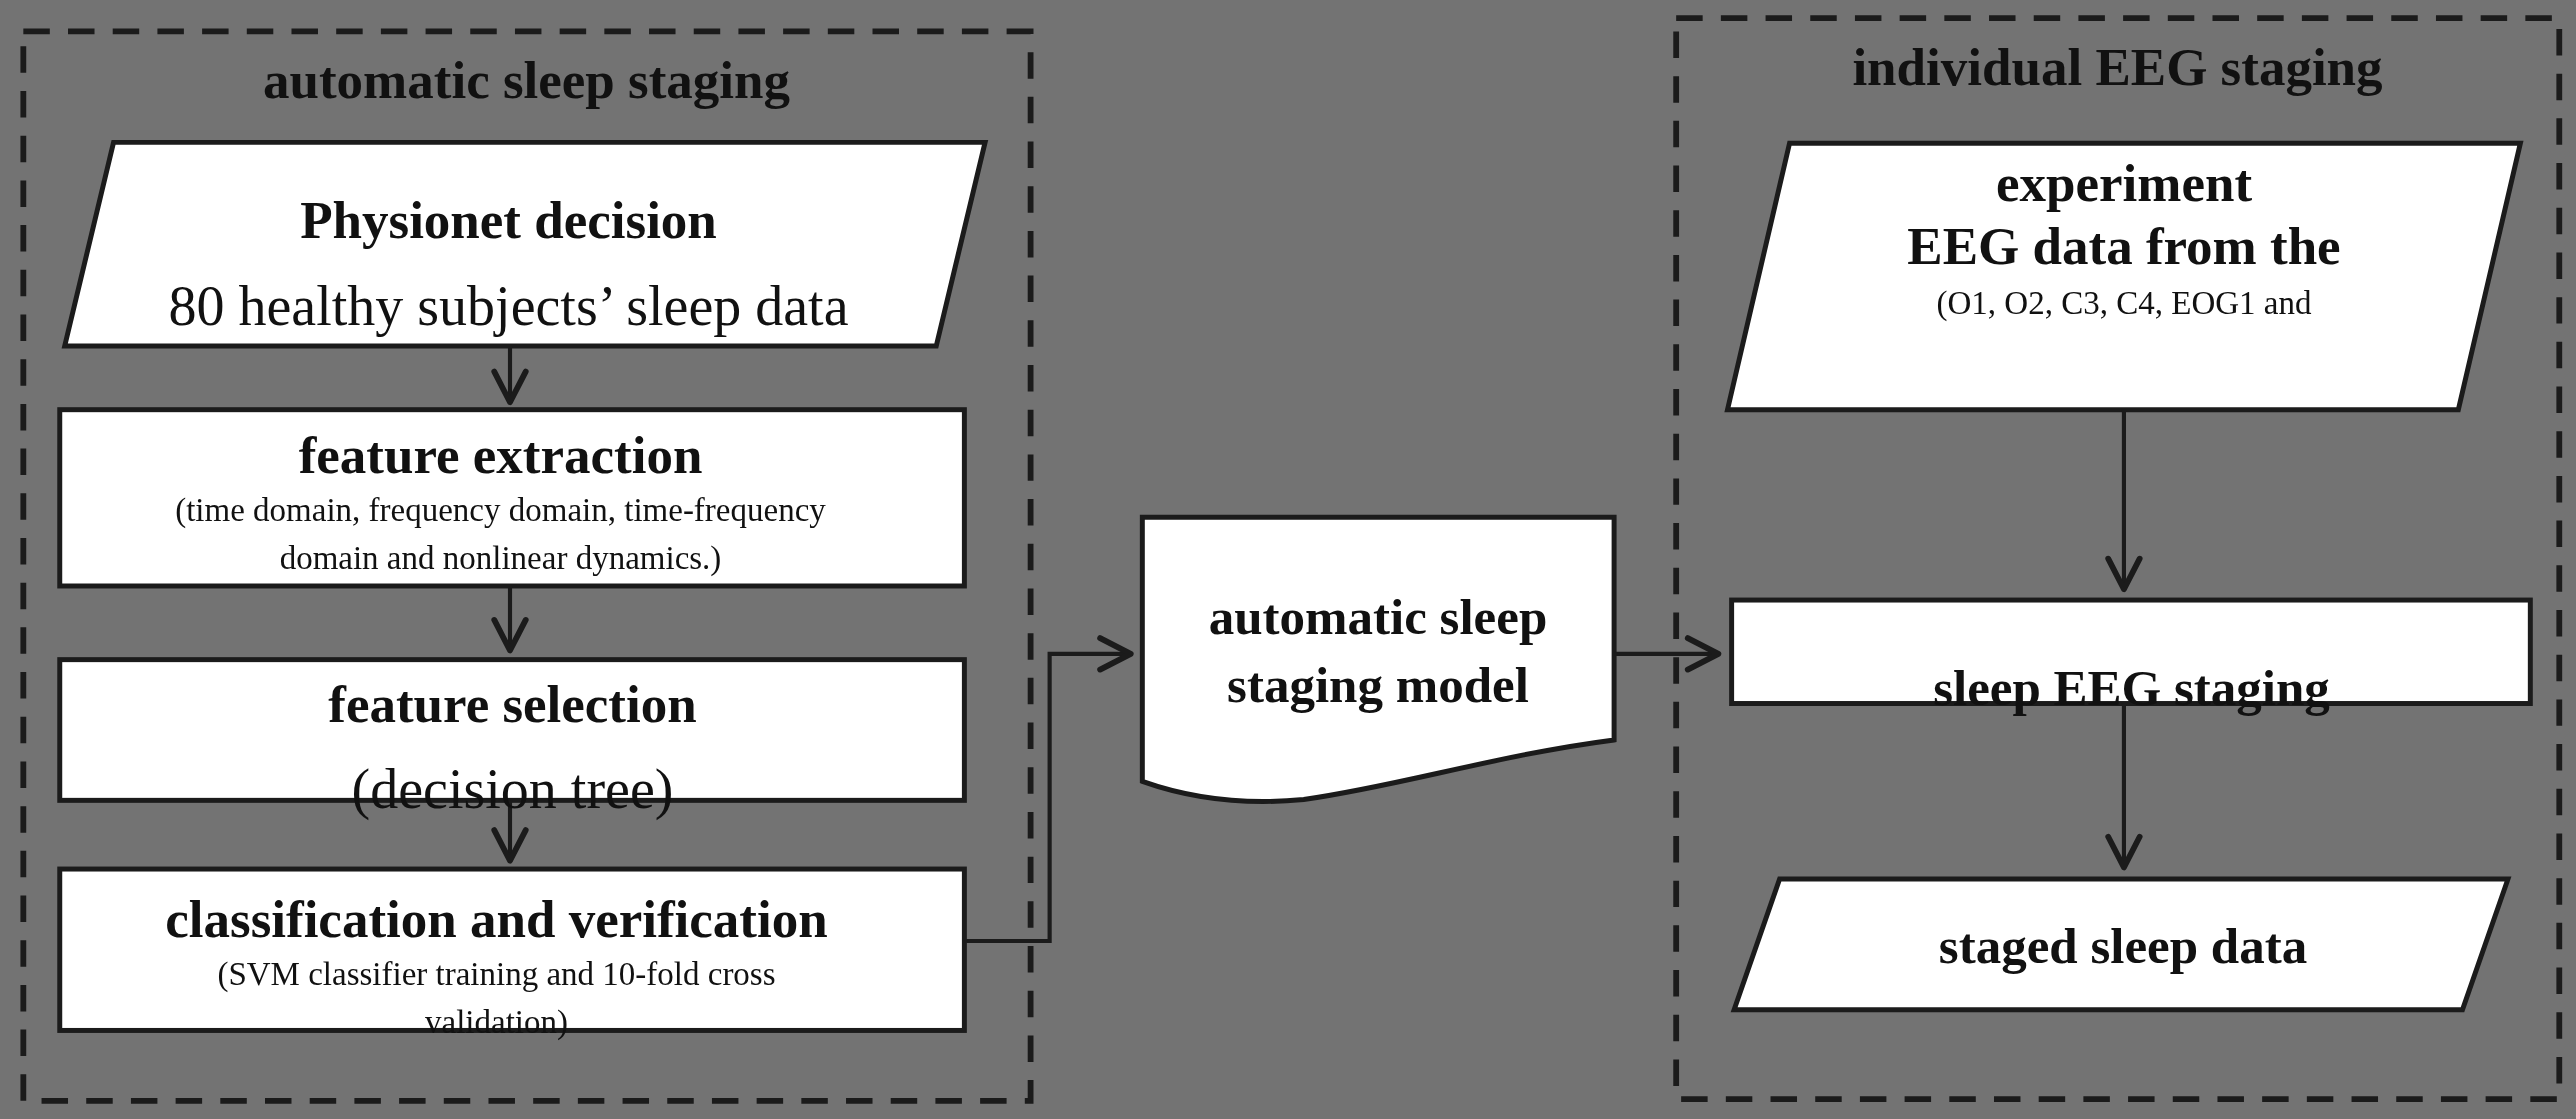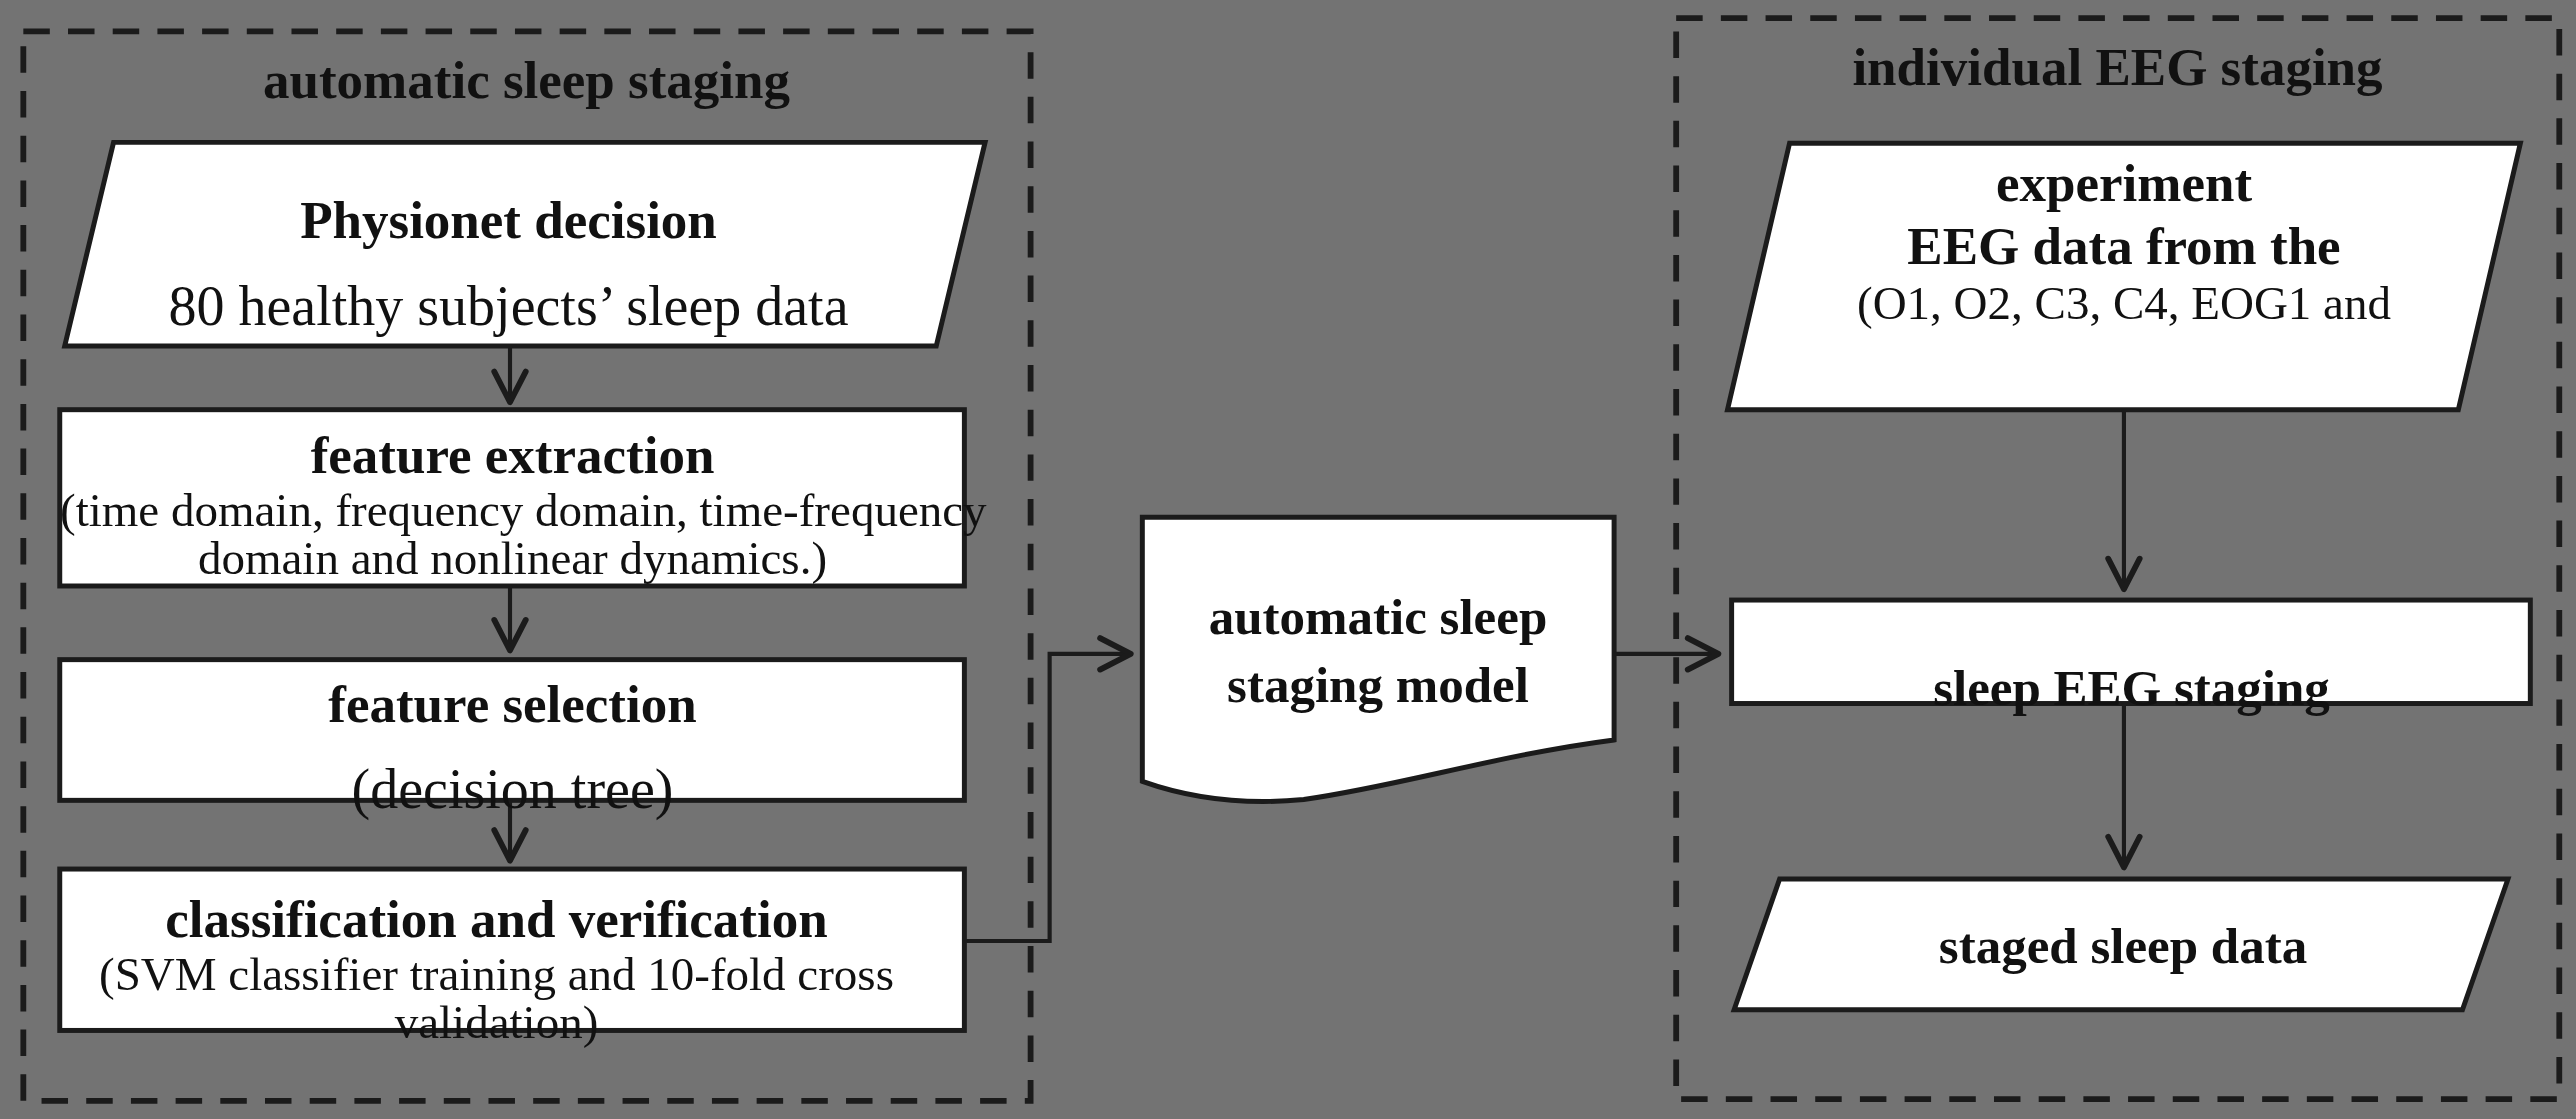--- a/index.html
+++ b/index.html
@@ -34,21 +34,21 @@
     font-size: 53px;
     line-height: 61px;
   }
   .heading-lg {
     font-weight: bold;
     font-size: 53px;
     line-height: 63px;
   }
   .sub {
     font-weight: normal;
-    font-size: 47px;
+    font-size: 33px;
     line-height: 48px;
   }
   .sub-md {
     font-weight: normal;
     font-size: 56px;
     line-height: 53px;
     margin-top: 28px;
   }
   .doc-line {
     font-weight: bold;
@@ -96,21 +96,21 @@
     <line x1="2566" y1="850" x2="2566" y2="1048" stroke="#1b1b1b" stroke-width="5" marker-end="url(#arrowV)"></line>
   </svg>
 
   <div class="txt group-title" style="left:23px; top:51px; width:1007px;">automatic sleep staging</div>
 
   <div class="txt" style="left:70px; top:189px; width:877px;">
     <div class="heading-lg">Physionet decision</div>
     <div class="sub-md">80 healthy subjects’ sleep data</div>
   </div>
 
-  <div class="txt" style="left:60px; top:425px; width:905px;">
+  <div class="txt" style="left:48px; top:425px; width:905px;">
     <div class="heading">feature extraction</div>
     <div class="sub">(time domain, frequency domain, time-frequency</div>
     <div class="sub">domain and nonlinear dynamics.)</div>
   </div>
 
   <div class="txt" style="left:60px; top:674px; width:905px;">
     <div class="heading">feature selection</div>
     <div class="sub-md">(decision tree)</div>
   </div>
 

